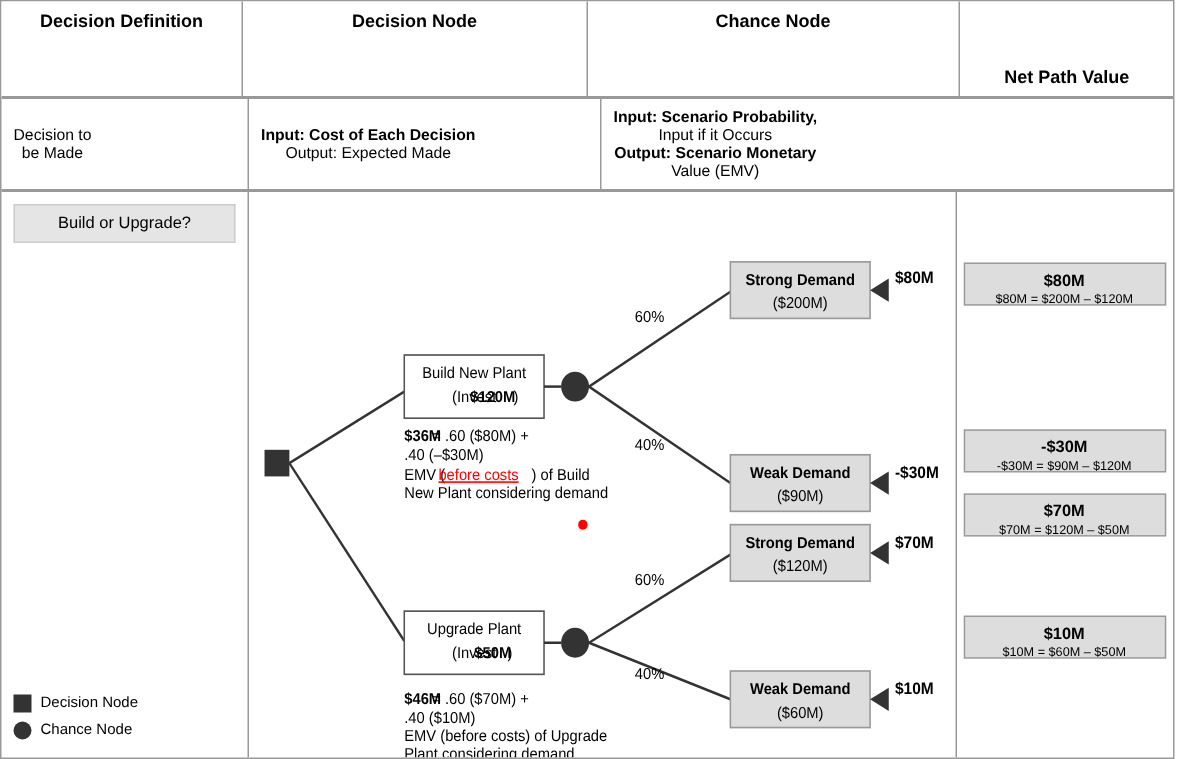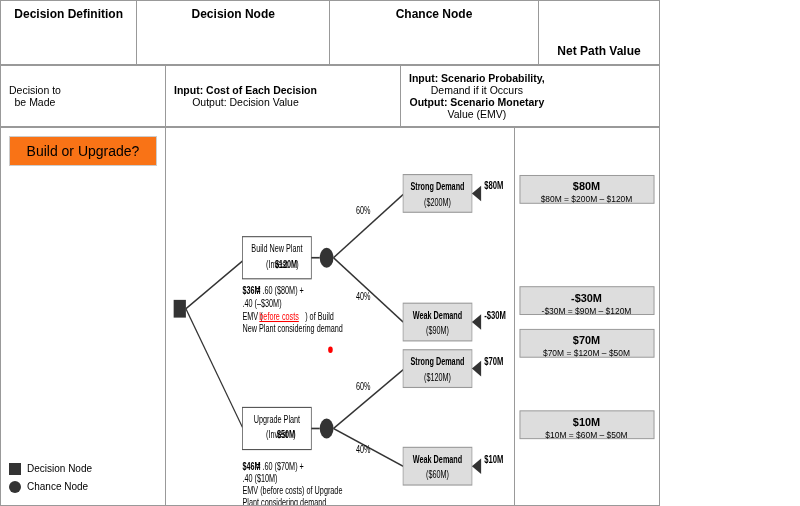--- a/index.html
+++ b/index.html
@@ -5,21 +5,21 @@
     * { box-sizing: border-box; margin: 0; padding: 0; }
     body {
       font-family: Arial, sans-serif;
       font-size: 11px;
       background: #fff;
       width: 800px;
       height: 506px;
       overflow: hidden;
     }
     .main-container {
-      width: 660px;
+      width: 783px;
       height: 506px;
       border: 1px solid #999;
       display: flex;
       flex-direction: column;
     }
     
     .header-row {
       display: flex;
       border-bottom: 2px solid #999;
       background: #fff;
@@ -77,24 +77,24 @@
     .col-right {
       width: 145px;
       border-left: 1px solid #999;
       flex-shrink: 0;
       position: relative;
     }
 
     
     .decision-info-box {
       border: 1px solid #ccc;
-      background: #f97316;
+      background: #e5e5e5;
       padding: 6px;
       text-align: center;
-      font-size: 14px;
+      font-size: 11px;
       margin-bottom: 8px;
     }
 
     
     .legend {
       font-size: 10px;
       line-height: 1.6;
     }
     .legend-item {
       display: flex;
@@ -126,27 +126,27 @@
   <div class="subheader-row">
     <div class="subheader-cell col-decision-def">
       <div>
         <span>Decision to</span><br>
         <span>be Made</span>
       </div>
     </div>
     <div class="subheader-cell col-decision-node">
       <div>
         <strong>Input: Cost of Each Decision</strong><br>
-        <span>Output: Decision Value</span>
+        <span>Output: Expected Made</span>
       </div>
     </div>
     <div class="subheader-cell col-chance-node">
       <div>
         <strong>Input: Scenario Probability,</strong><br>
-        <span>Demand if it Occurs</span><br>
+        <span>Input if it Occurs</span><br>
         <strong>Output: Scenario Monetary</strong><br>
         <span>Value (EMV)</span>
       </div>
     </div>
   </div>
 
   <div class="content-area">
 
     <div class="col-left">
       <div>

